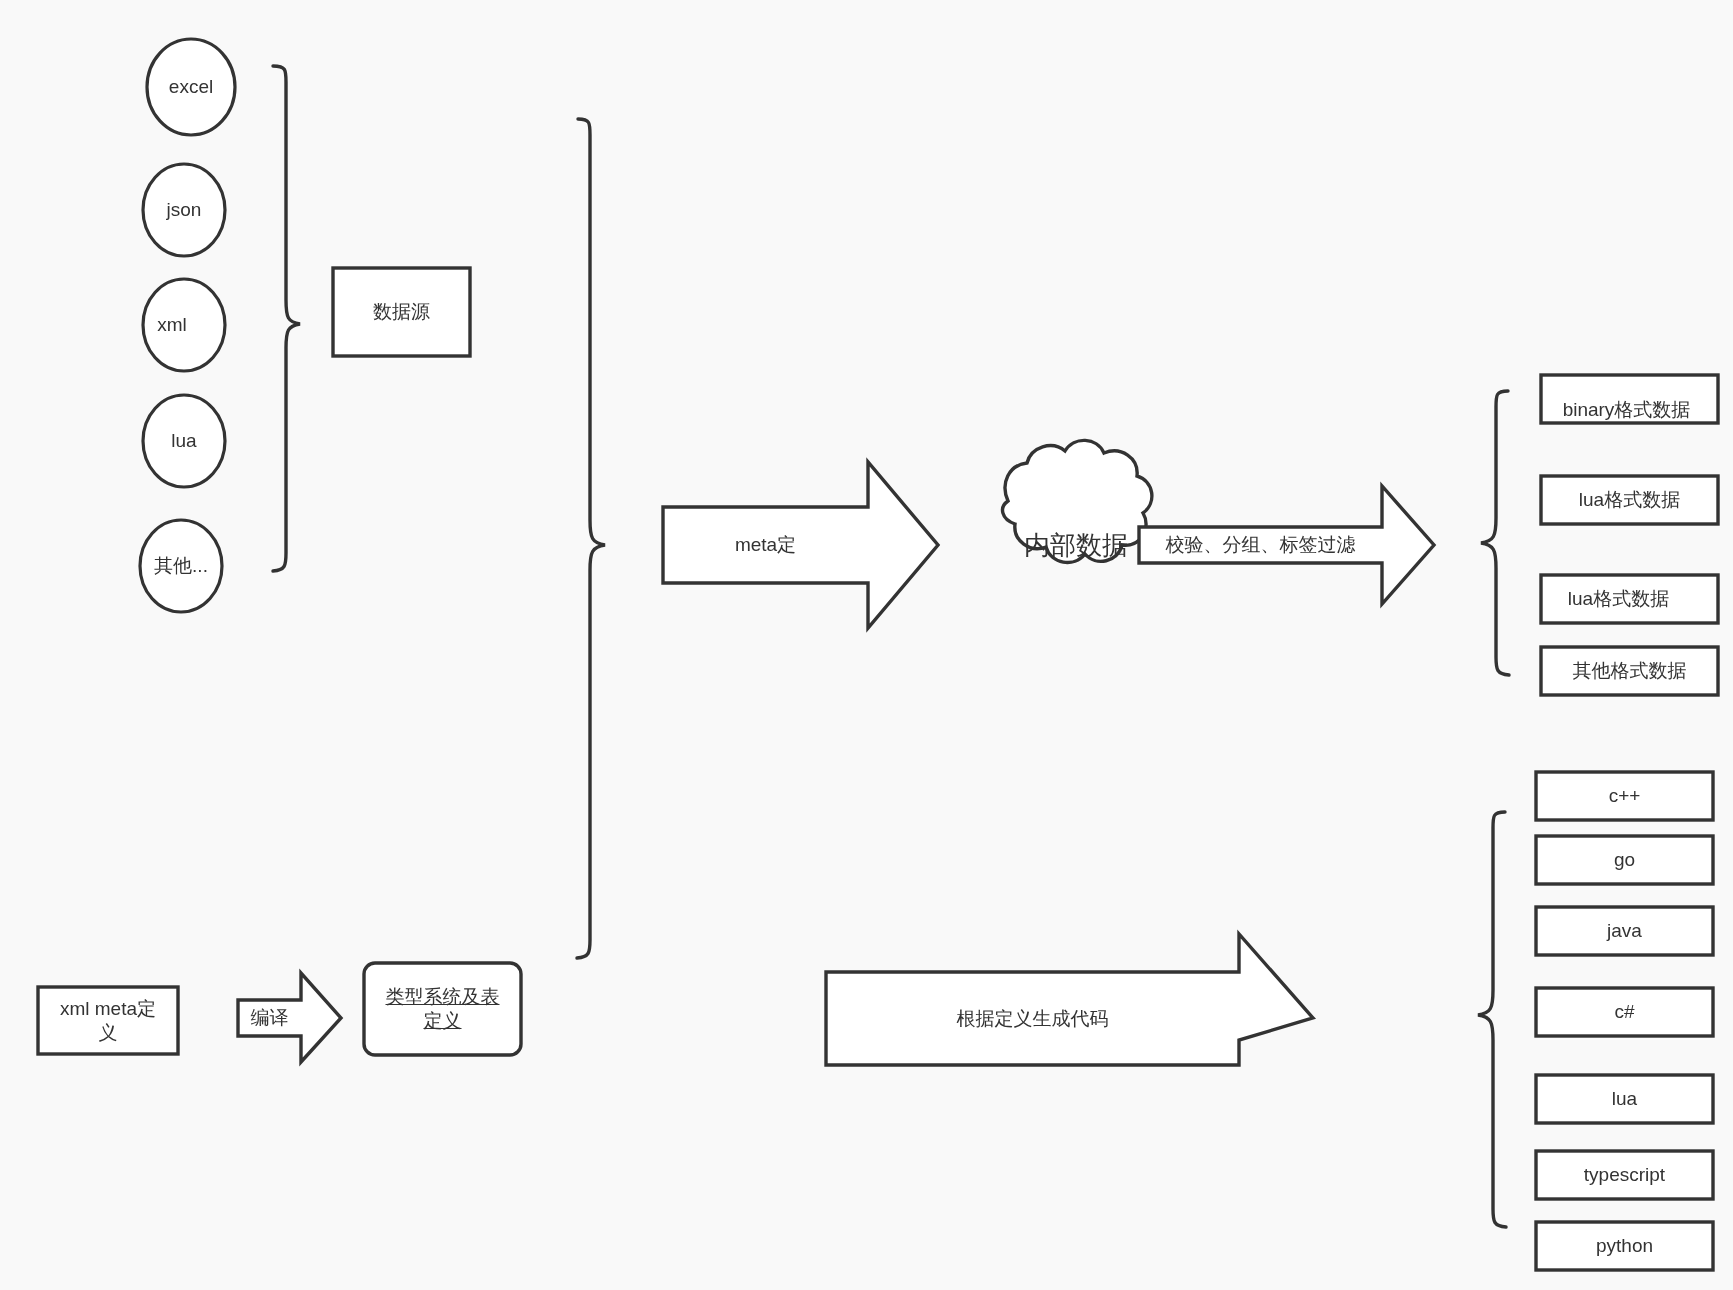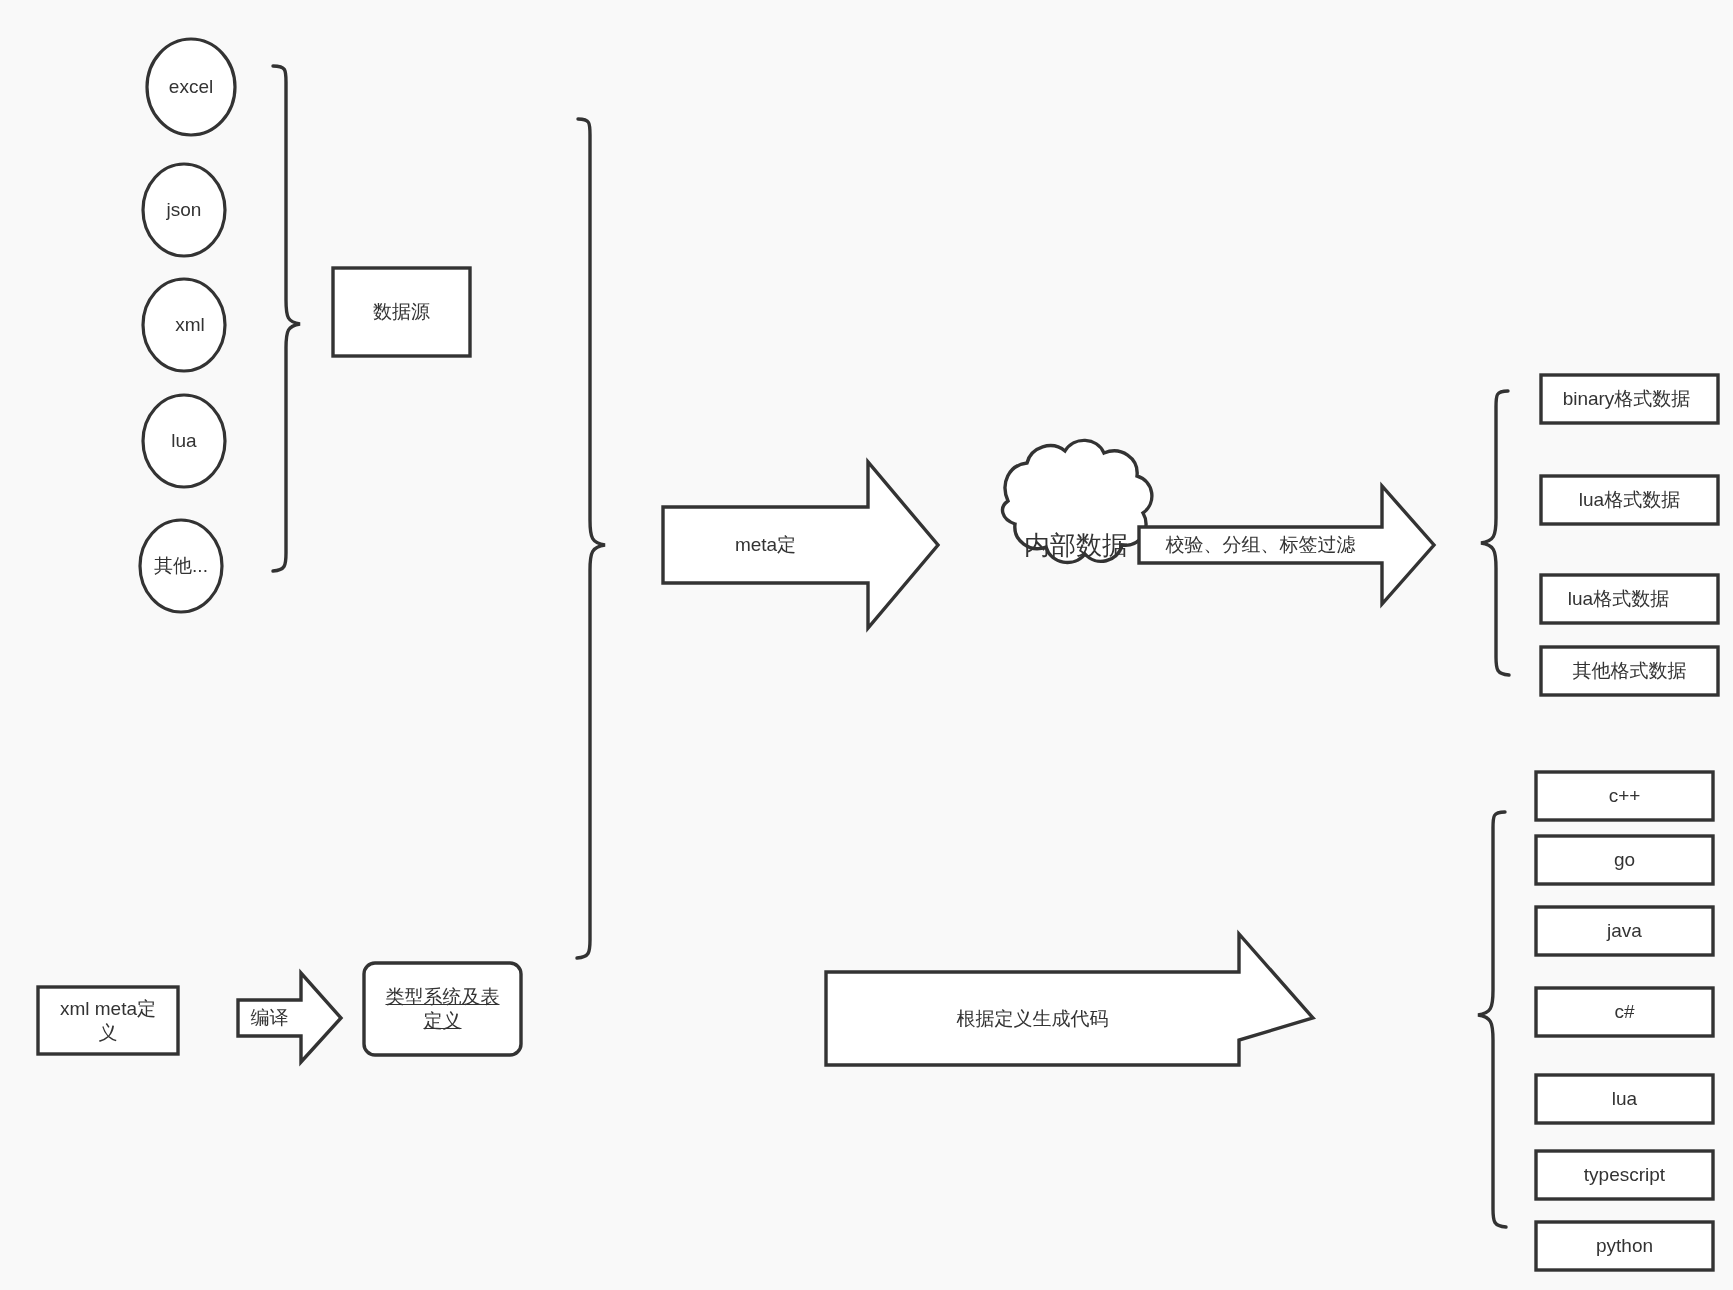--- a/index.html
+++ b/index.html
@@ -105,33 +105,33 @@
     <rect x="1536" y="907" width="177" height="48" fill="#ffffff" stroke="#333333" stroke-width="3.4"></rect>
     <rect x="1536" y="988" width="177" height="48" fill="#ffffff" stroke="#333333" stroke-width="3.4"></rect>
     <rect x="1536" y="1075" width="177" height="48" fill="#ffffff" stroke="#333333" stroke-width="3.4"></rect>
     <rect x="1536" y="1151" width="177" height="48" fill="#ffffff" stroke="#333333" stroke-width="3.4"></rect>
     <rect x="1536" y="1222" width="177" height="48" fill="#ffffff" stroke="#333333" stroke-width="3.4"></rect>
   </g>
 </svg>
 
 <div class="node-label lbl-md" style="left:147px;top:63px;width:88px;height:48px;">excel</div>
 <div class="node-label lbl-md" style="left:140px;top:186px;width:88px;height:48px;">json</div>
-<div class="node-label lbl-md" style="left:146px;top:301px;width:88px;height:48px;">xml</div>
+<div class="node-label lbl-md" style="left:128px;top:301px;width:88px;height:48px;">xml</div>
 <div class="node-label lbl-md" style="left:140px;top:417px;width:88px;height:48px;">lua</div>
 <div class="node-label lbl-md" style="left:135px;top:542px;width:92px;height:48px;">其他...</div>
 
 <div class="node-label lbl-md" style="left:333px;top:268px;width:137px;height:88px;">数据源</div>
 
 <div class="node-label lbl-md" style="left:663px;top:507px;width:205px;height:76px;">meta定</div>
 
 <div class="node-label lbl-sm" style="left:1010px;top:523px;width:132px;height:44px;">内部数据</div>
 
 <div class="node-label lbl-md" style="left:1139px;top:527px;width:243px;height:36px;">校验、分组、标签过滤</div>
 
-<div class="node-label lbl-md" style="left:1541px;top:375px;width:171px;height:48px;border-radius:6px;">binary格式数据</div>
+<div class="node-label lbl-md" style="left:1541px;top:386px;width:171px;height:48px;border-radius:6px;">binary格式数据</div>
 <div class="node-label lbl-md" style="left:1541px;top:476px;width:177px;height:48px;">lua格式数据</div>
 <div class="node-label lbl-md" style="left:1541px;top:575px;width:155px;height:48px;">lua格式数据</div>
 <div class="node-label lbl-md" style="left:1541px;top:647px;width:177px;height:48px;">其他格式数据</div>
 
 <div class="node-label lbl-md" style="left:38px;top:987px;width:140px;height:67px;">xml meta定
 义</div>
 <div class="node-label lbl-md" style="left:238px;top:1000px;width:63px;height:36px;">编译</div>
 <div class="node-label lbl-md" style="left:364px;top:963px;width:157px;height:92px;text-decoration:underline;">类型系统及表
 定义</div>
 

